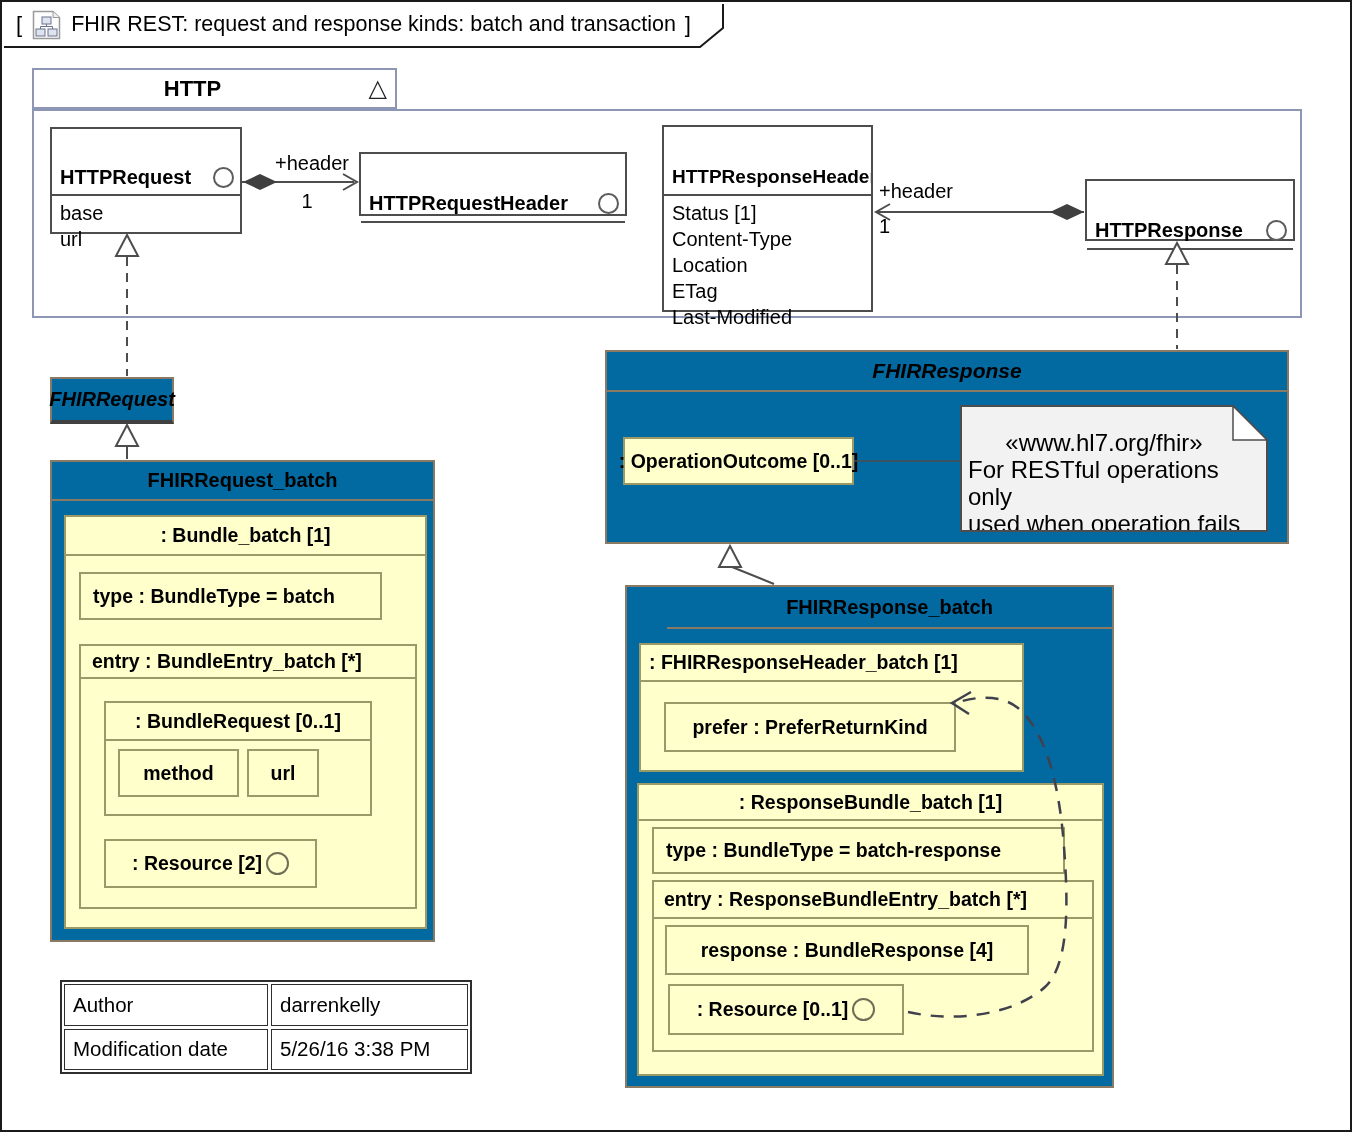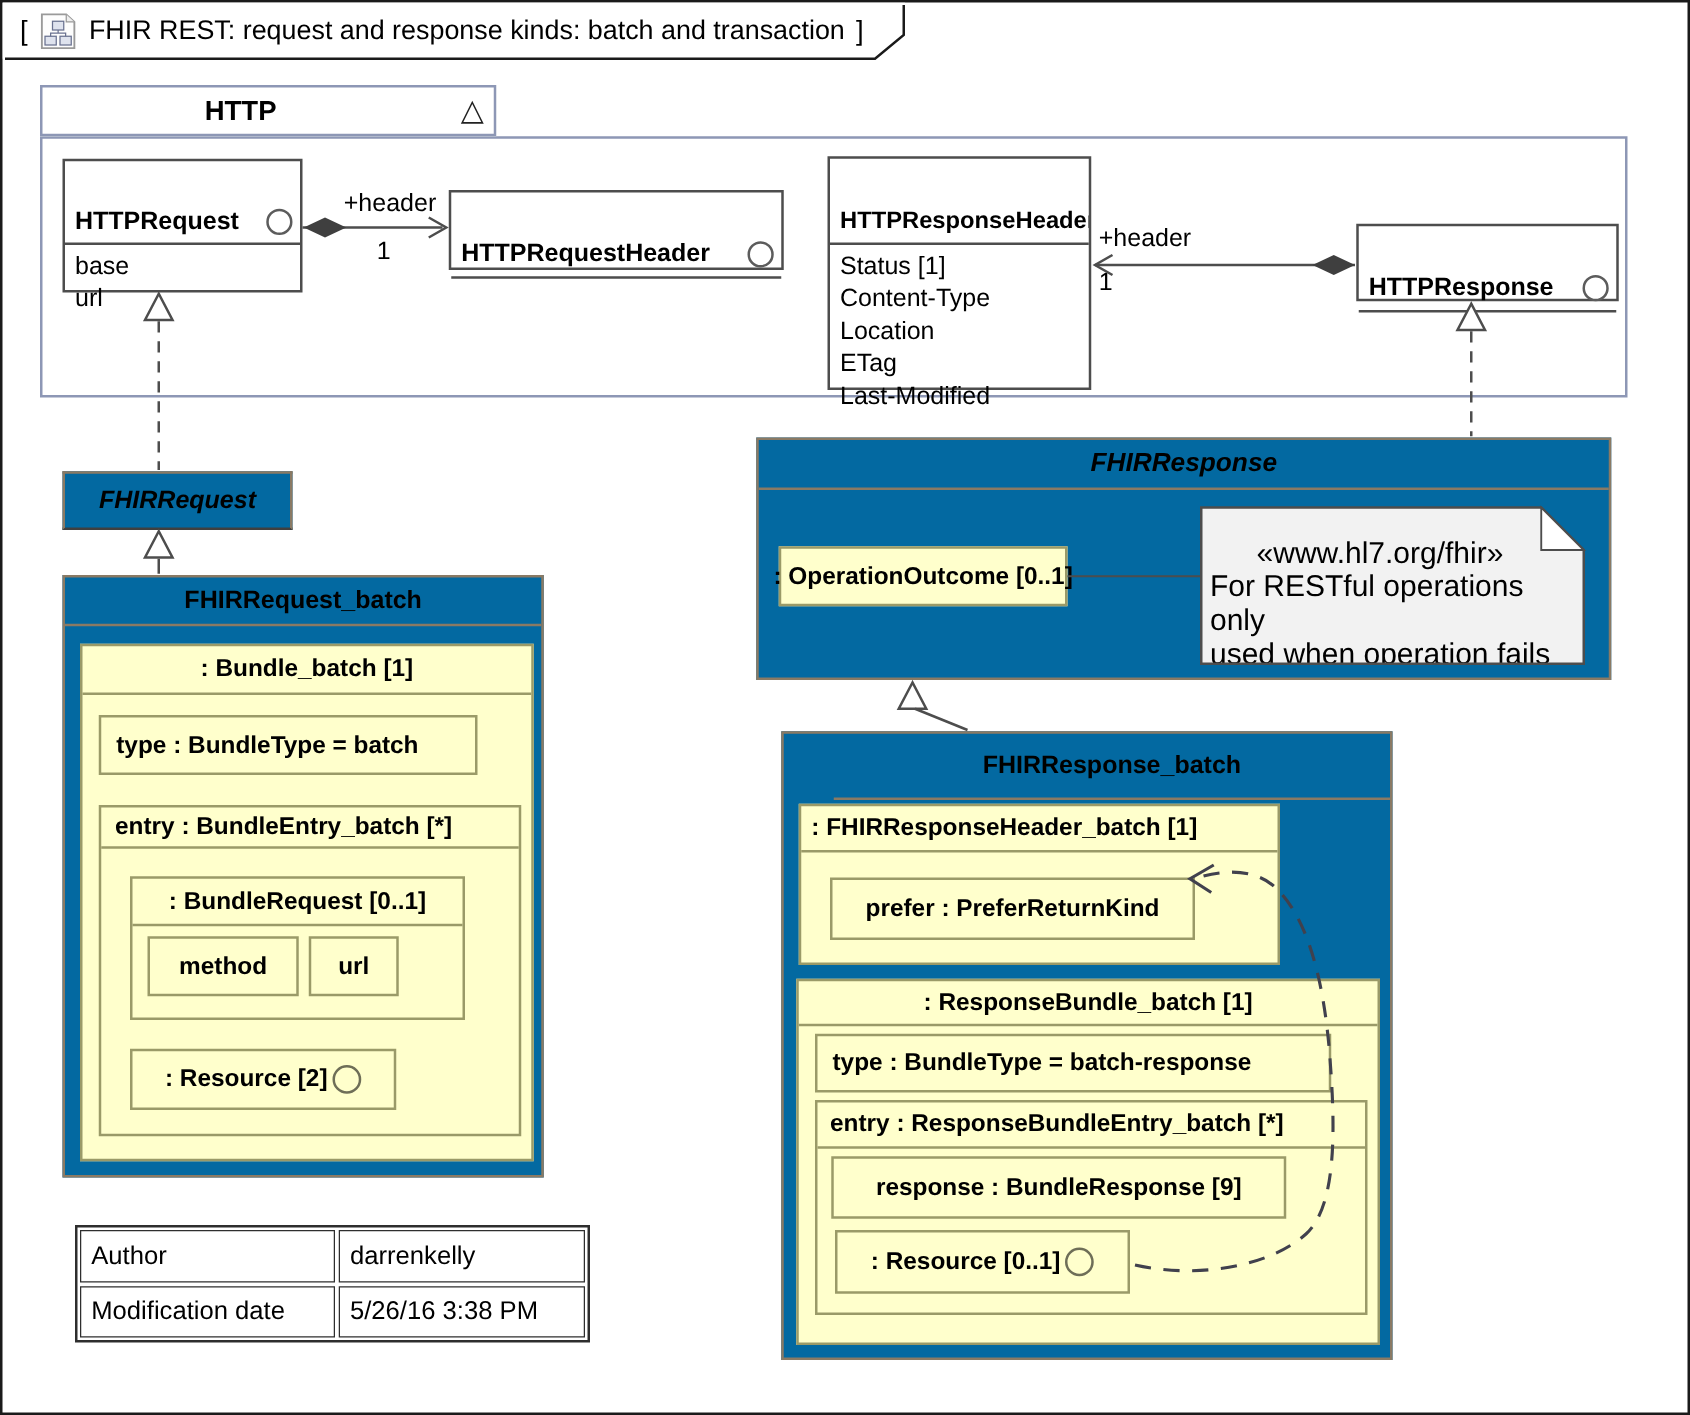--- a/index.html
+++ b/index.html
@@ -111,21 +111,21 @@
       <span>HTTPResponse</span>
       <span class="ball"></span>
     </div>
   </div>
 
   <div class="abs assoc-label" style="left:268px;top:150px;width:84px;text-align:center;">+header</div>
   <div class="abs assoc-label" style="left:290px;top:188px;width:30px;text-align:center;">1</div>
   <div class="abs assoc-label" style="left:877px;top:178px;width:90px;">+header</div>
   <div class="abs assoc-label" style="left:877px;top:213px;width:30px;">1</div>
 
-  <div class="abs orange o-hd italic" style="left:48px;top:375px;width:184px;height:47px;border-bottom:2px solid #404040;">
+  <div class="abs orange o-hd italic" style="left:48px;top:375px;width:124px;height:47px;border-bottom:4px solid #404040;">
     <span>FHIRRequest</span>
   </div>
 
   <div class="abs orange" style="left:48px;top:458px;width:385px;height:482px;">
     <div class="o-hd" style="height:39px;">FHIRRequest_batch</div>
   </div>
   <div class="abs yellow" style="left:62px;top:513px;width:363px;height:414px;">
     <div class="y-hd just-c" style="height:39px;">: Bundle_batch [1]</div>
   </div>
   <div class="abs ybox" style="left:77px;top:570px;width:303px;height:48px;padding-left:12px;">type : BundleType = batch</div>
@@ -147,34 +147,34 @@
   </div>
   <div class="abs ybox just-c" style="left:621px;top:435px;width:231px;height:48px;">: OperationOutcome [0..1]</div>
 
   <div class="abs note-body">
     <div class="st">«www.hl7.org/fhir»</div>
     <div class="ln">For RESTful operations only</div>
     <div class="ln">used when operation fails</div>
   </div>
 
   <div class="abs orange" style="left:623px;top:583px;width:489px;height:503px;">
-    <div class="o-hd" style="height:53px;margin-left:40px;">FHIRResponse_batch</div>
+    <div class="o-hd" style="height:42px;margin-left:40px;">FHIRResponse_batch</div>
   </div>
   <div class="abs yellow" style="left:637px;top:641px;width:385px;height:129px;">
     <div class="y-hd" style="height:37px;padding-left:8px;">: FHIRResponseHeader_batch [1]</div>
   </div>
   <div class="abs ybox just-c" style="left:662px;top:700px;width:292px;height:50px;">prefer : PreferReturnKind</div>
   <div class="abs yellow" style="left:635px;top:781px;width:467px;height:293px;">
     <div class="y-hd just-c" style="height:36px;">: ResponseBundle_batch [1]</div>
   </div>
   <div class="abs ybox" style="left:650px;top:825px;width:413px;height:47px;padding-left:12px;">type : BundleType = batch-response</div>
   <div class="abs yellow" style="left:650px;top:878px;width:442px;height:172px;">
     <div class="y-hd" style="height:37px;padding-left:10px;">entry : ResponseBundleEntry_batch [*]</div>
   </div>
-  <div class="abs ybox just-c" style="left:663px;top:923px;width:364px;height:50px;">response : BundleResponse [9]</div>
+  <div class="abs ybox just-c" style="left:663px;top:923px;width:364px;height:50px;">response : BundleResponse [4]</div>
   <div class="abs ybox just-c" style="left:666px;top:982px;width:236px;height:51px;">
     <span>: Resource [0..1]</span>
     <span class="ball-y"></span>
   </div>
 
   <div class="abs info-table">
     <div class="info-cell">Author</div>
     <div class="info-cell">darrenkelly</div>
     <div class="info-cell">Modification date</div>
     <div class="info-cell">5/26/16 3:38 PM</div>

